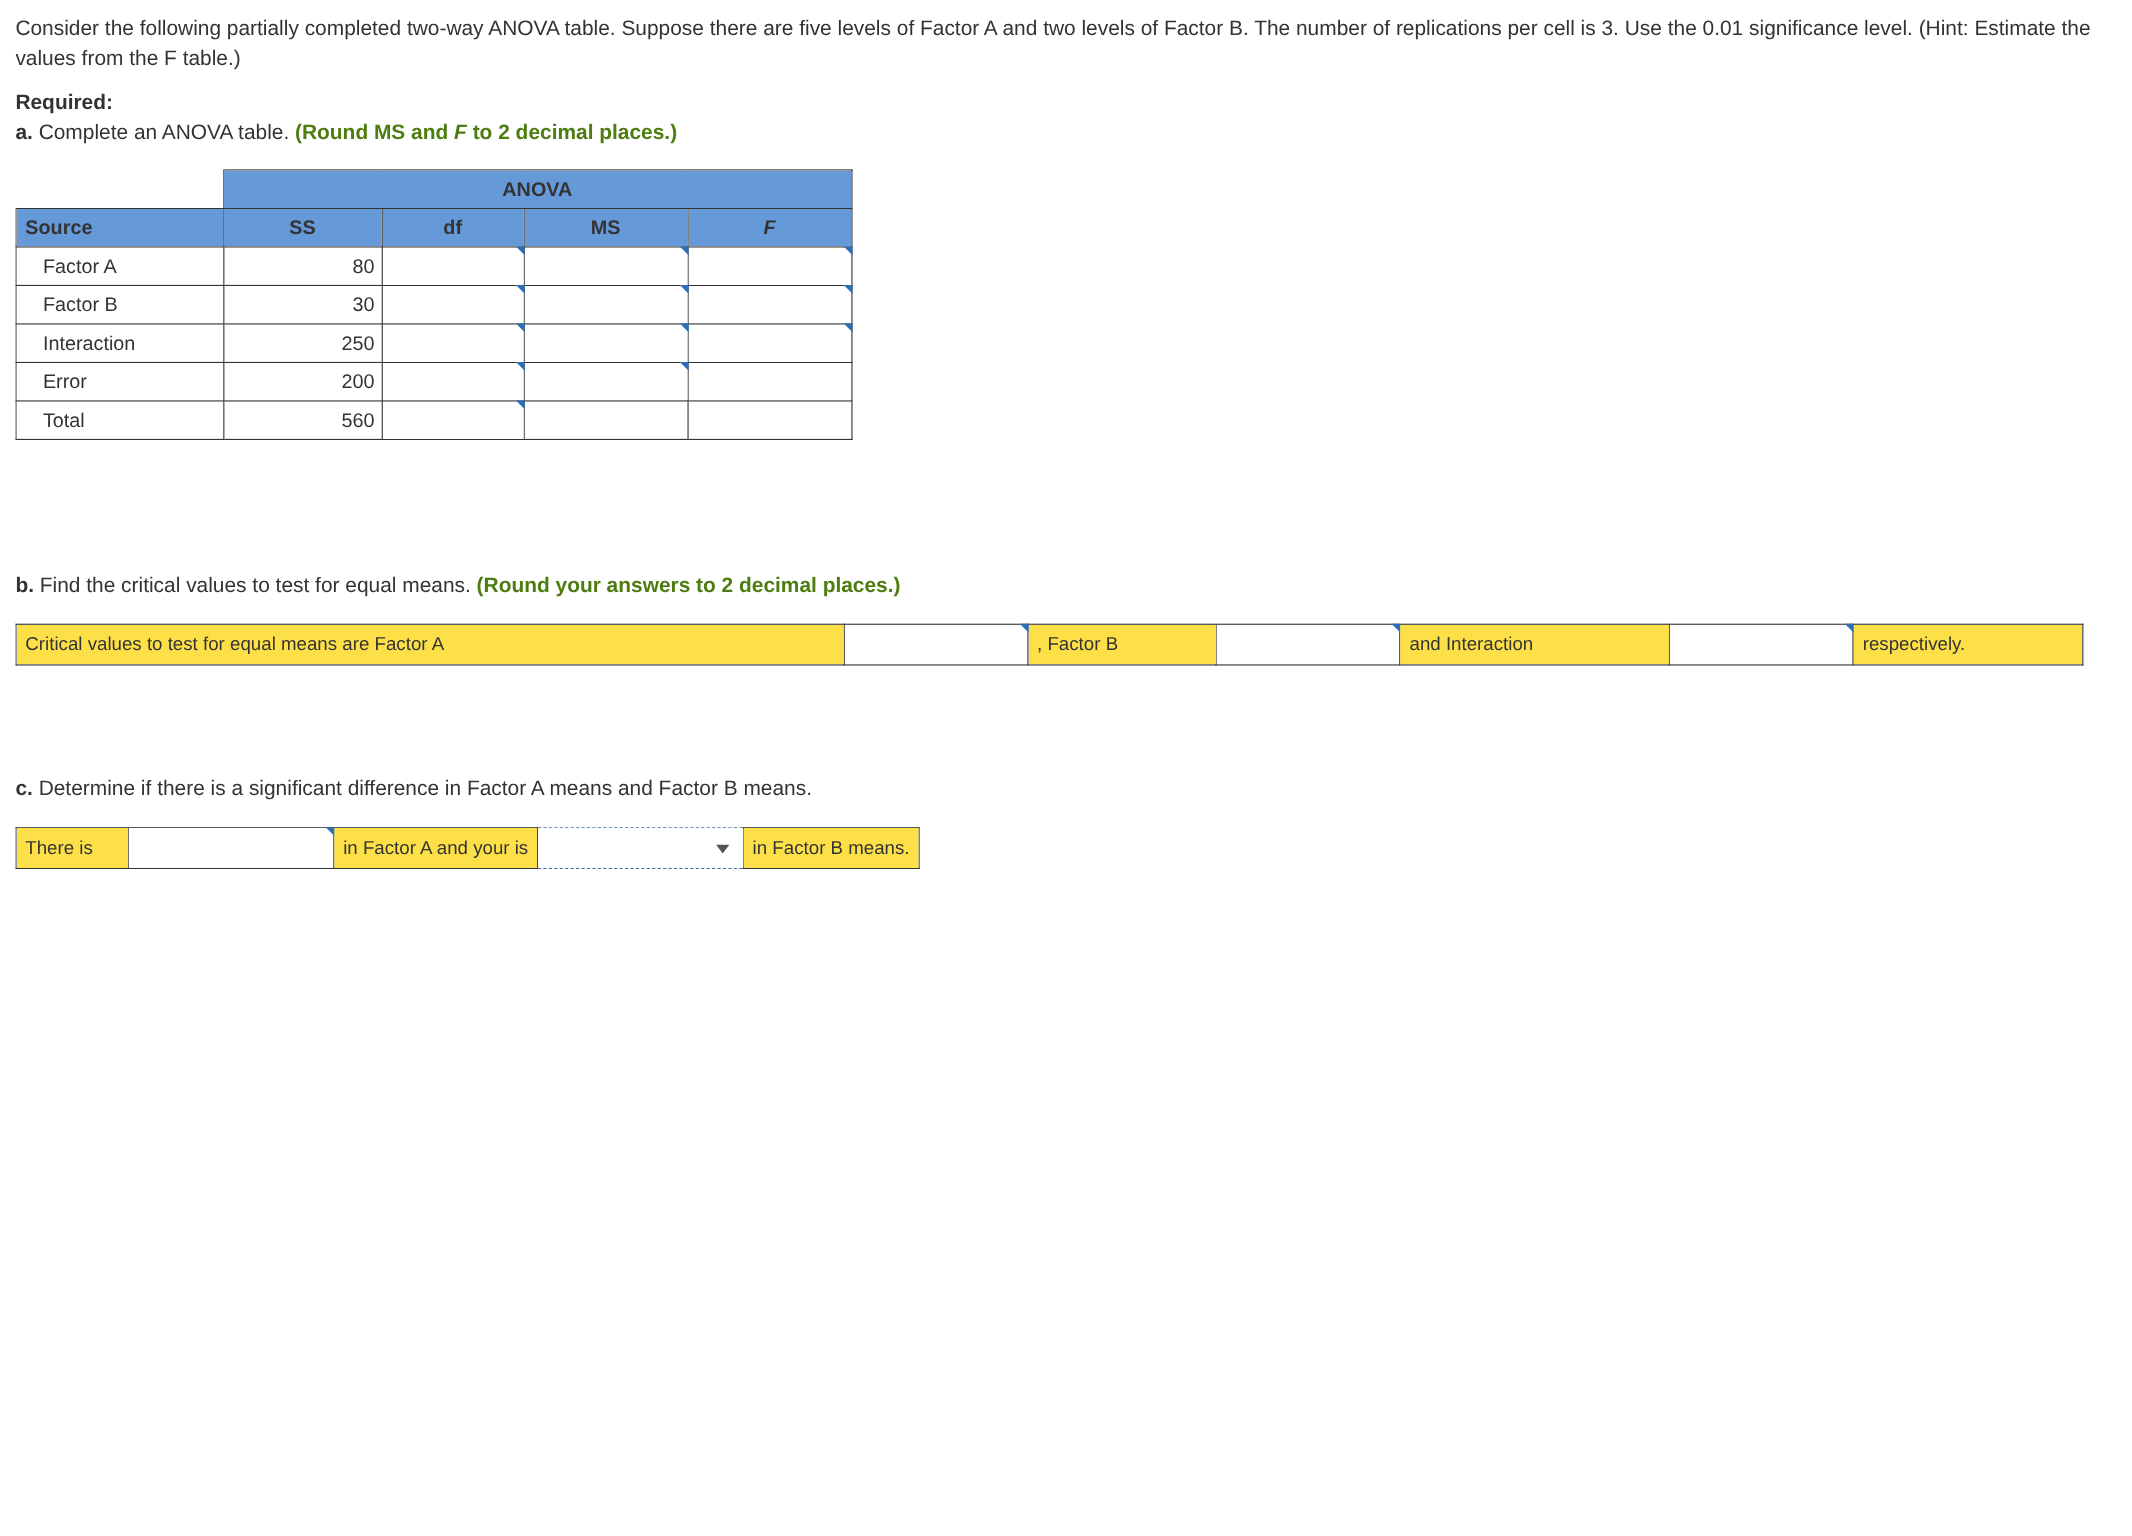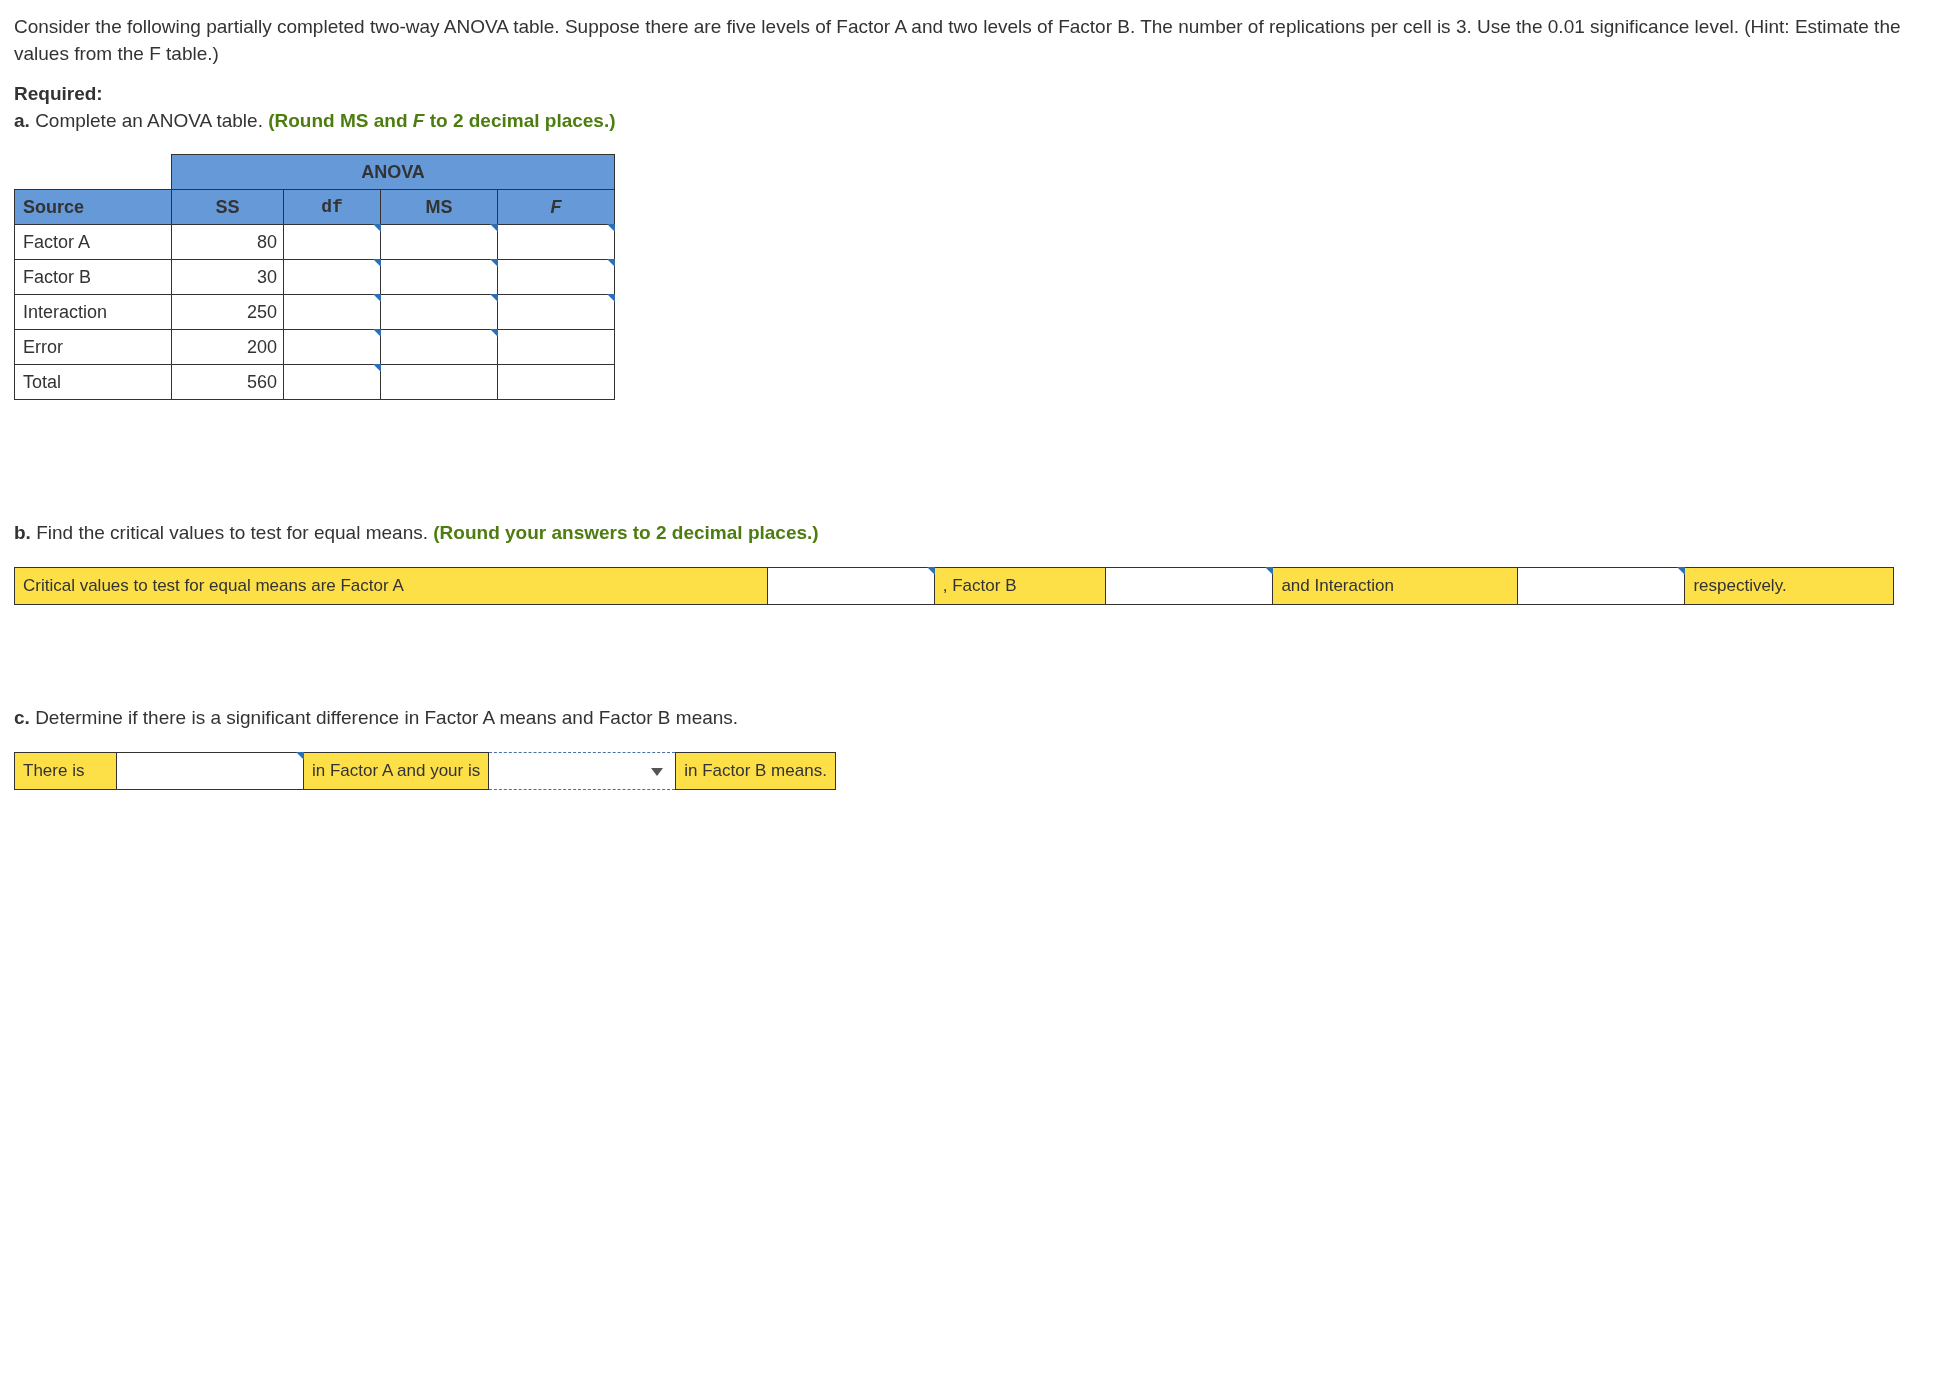--- a/index.html
+++ b/index.html
@@ -17,39 +17,39 @@
   .italic { font-style: italic; }
 
   
   table.anova {
     border-collapse: collapse;
     margin-top: 10px;
   }
   table.anova th, table.anova td {
     border: 1px solid #333;
     height: 34px;
-    padding: 0 8px;
+    padding: 0 24px;
     text-align: left;
     font-size: 18px;
     position: relative;
   }
   table.anova th {
     background: #6699d8;
     font-weight: bold;
     text-align: center;
   }
   table.anova .title-cell {
     background: #6699d8;
     font-weight: bold;
     text-align: center;
   }
   table.anova td.num { text-align: right; padding-right: 6px;}
   .col-source { width: 140px; }
   .col-ss { width: 95px; }
-  .col-df { width: 80px; font-family: Liberation Mono, monospace; }
+  .col-df { width: 80px; }
   .col-ms { width: 100px; }
   .col-f  { width: 100px; }
 
   
   .tab-marker {
     position: absolute;
     top: -1px;
     right: -1px;
     width: 0; height: 0;
     border-left: 8px solid transparent;

